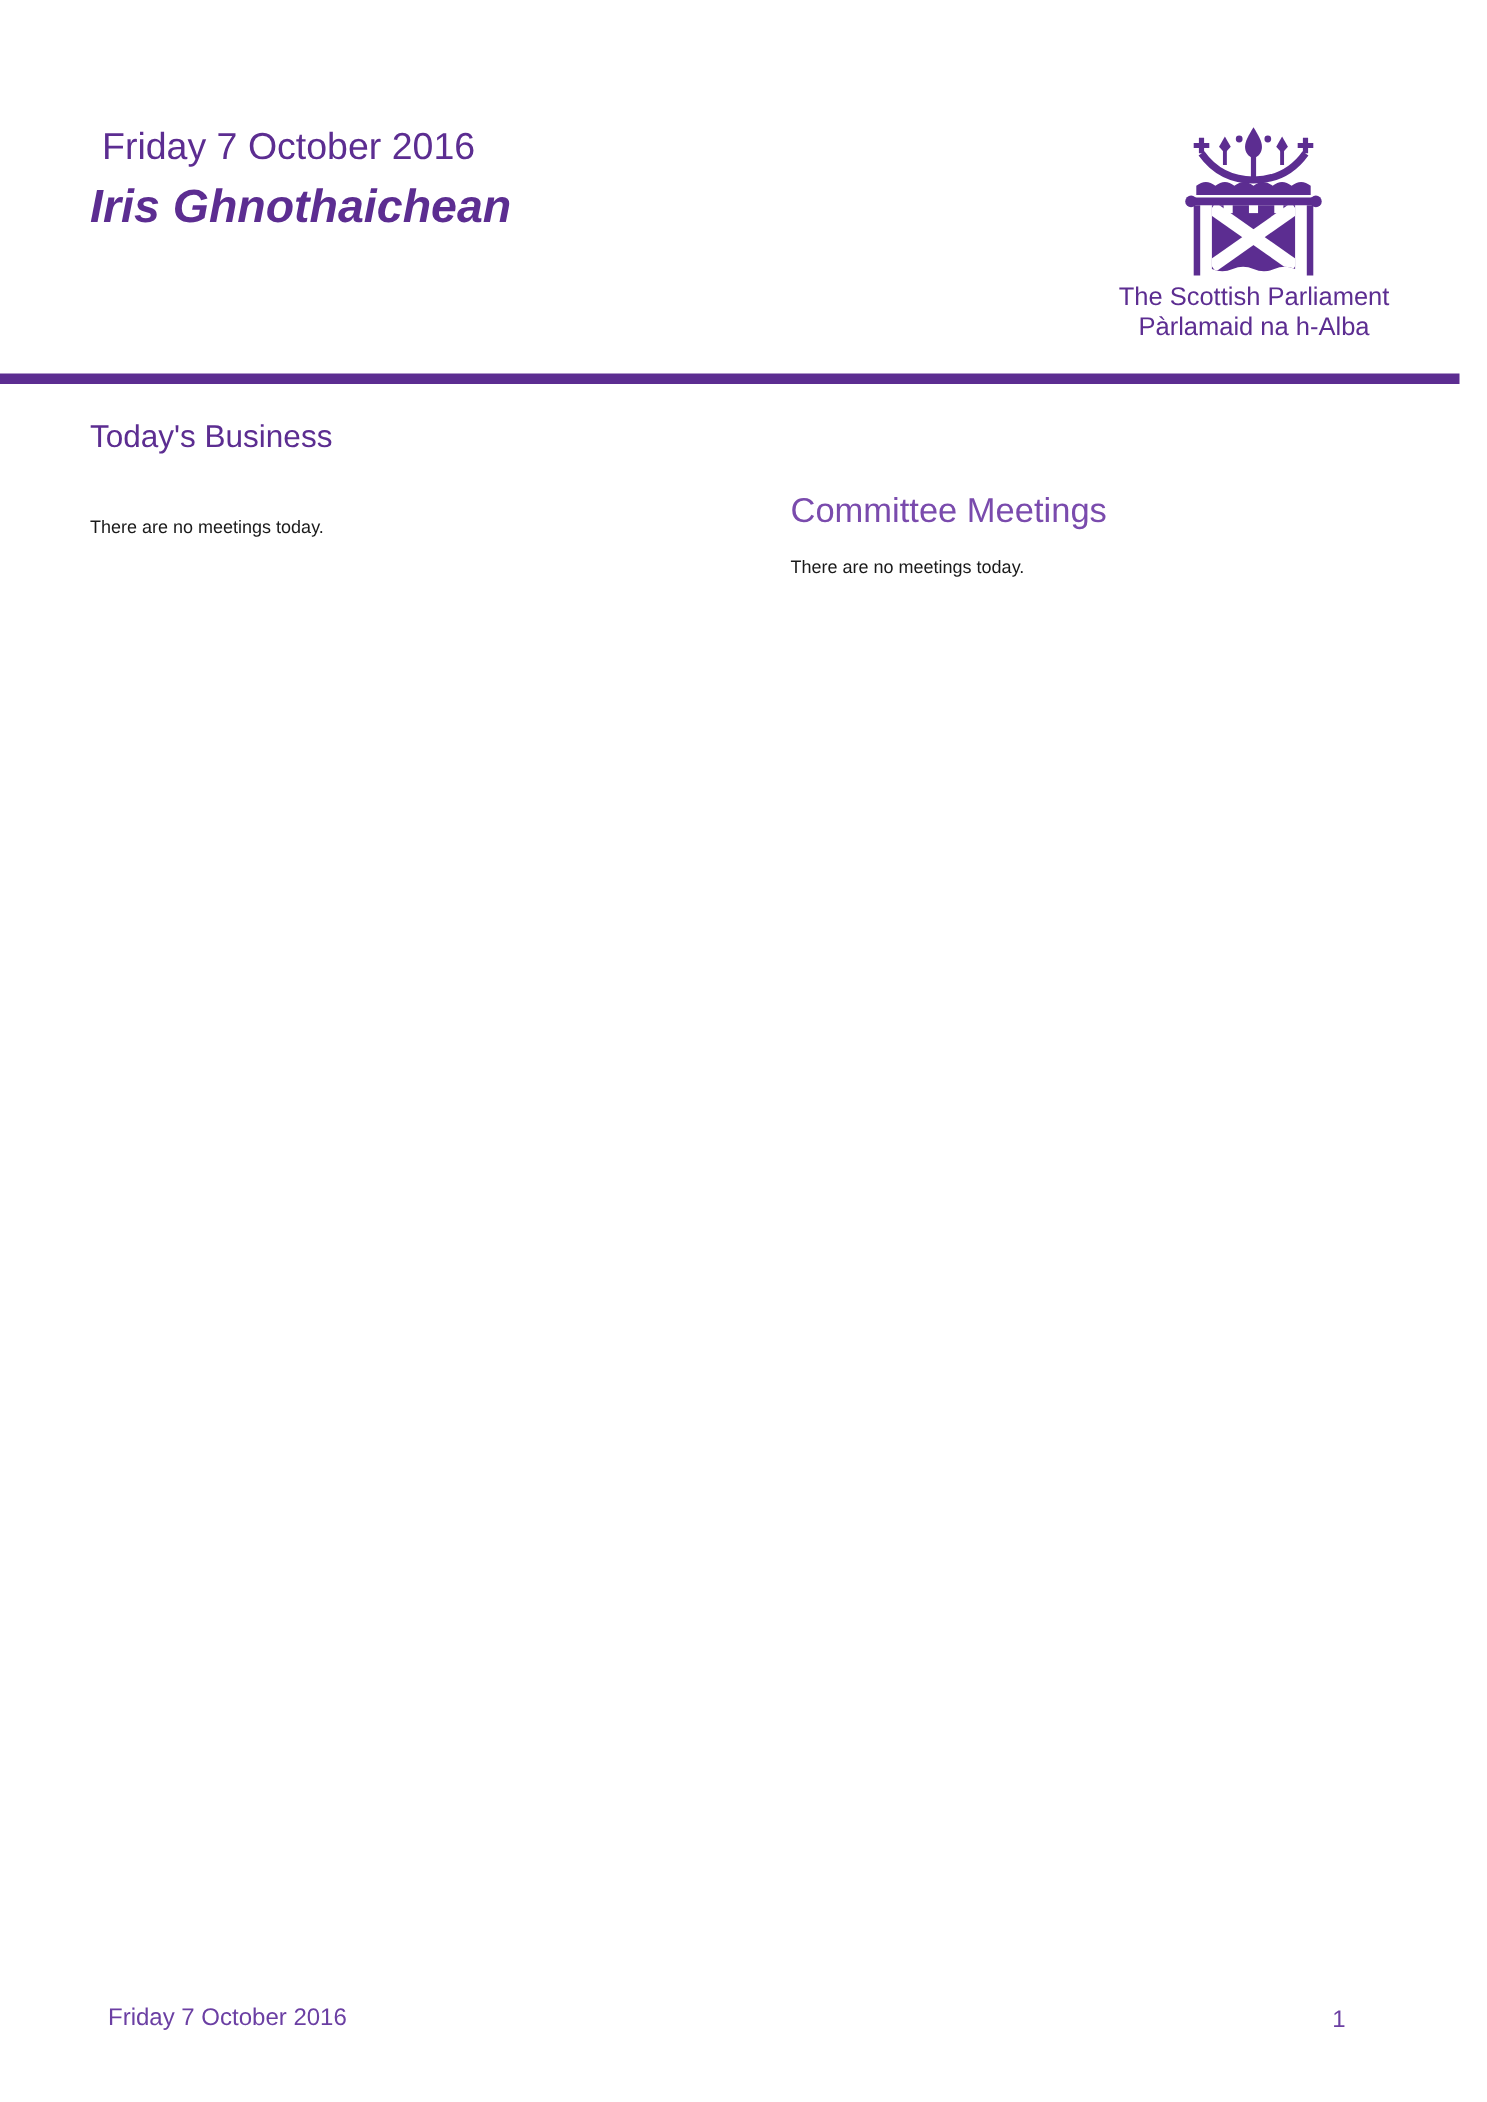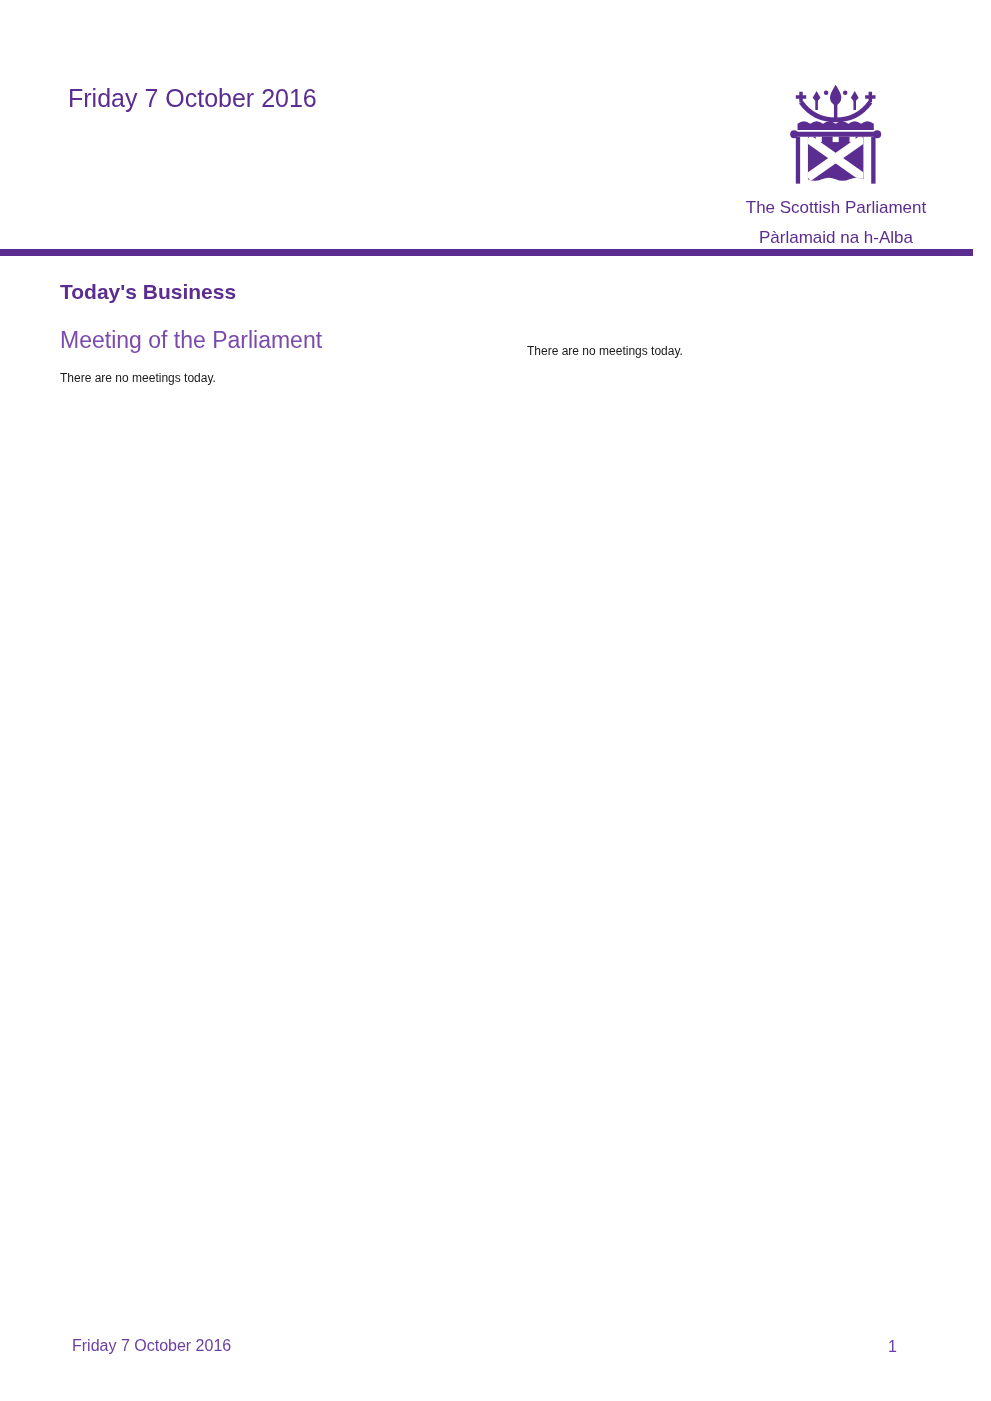--- a/index.html
+++ b/index.html
@@ -50,21 +50,21 @@
   
   .logo{
     position:absolute;
     top:84px;
     left:736px;
     width:200px;
     text-align:center;
     color:var(--brand-purple);
   }
   .logo svg{display:block;margin:0 auto;height:104px;}
-  .logo .logo-line{font-size:17px;line-height:1.18;margin-top:10px;}
+  .logo .logo-line{font-size:17px;line-height:1.18;}
 
   
   .rule{
     position:absolute;
     top:249px;
     left:0;
     width:991px;
     height:7px;
     background:var(--brand-purple);
   }
@@ -72,21 +72,21 @@
   
   .today{
     position:absolute;
     top:280px;
     left:60px;
     right:60px;
   }
   .today h2{
     margin:0;
     font-size:21px;
-    font-weight:bold;
+    font-weight:normal;
     color:var(--brand-purple);
   }
   .today .cols{
     display:grid;
     grid-template-columns:467px 1fr;
     margin-top:23px;
   }
   .today h3{
     margin:0;
     font-size:23px;
@@ -115,20 +115,21 @@
     color:var(--footer-purple);
   }
 </style>
 </head>
 <body>
 
 <div class="page">
 
   <div class="masthead">
     <div class="issue-date">Friday 7 October 2016</div>
+    <div class="subtitle">Iris Ghnothaichean</div>
   </div>
 
   <div class="logo">
     <svg viewBox="0 0 140 120" aria-hidden="true">
       <defs>
         <clipPath id="bannerClip">
           <path d="M38 61 H102 V110 Q94 106.5 86 110 Q78 113.5 70 110 Q62 106.5 54 110 Q46 113.5 38 110 Z"></path>
         </clipPath>
       </defs>
       <g fill="#5C2D91" stroke="none">
@@ -175,24 +176,24 @@
     <div class="logo-line">The Scottish Parliament</div>
     <div class="logo-line">Pàrlamaid na h-Alba</div>
   </div>
 
   <div class="rule"></div>
 
   <section class="today">
     <h2>Today's Business</h2>
     <div class="cols">
       <div class="col">
-        <h3>Meeting of the Parliament</h3>
         <p>There are no meetings today.</p>
       </div>
       <div class="col">
+        <h3>Committee Meetings</h3>
         <p>There are no meetings today.</p>
       </div>
     </div>
   </section>
 
   <span class="footer-date">Friday 7 October 2016</span>
   <span class="footer-page">1</span>
 
 </div>
 

